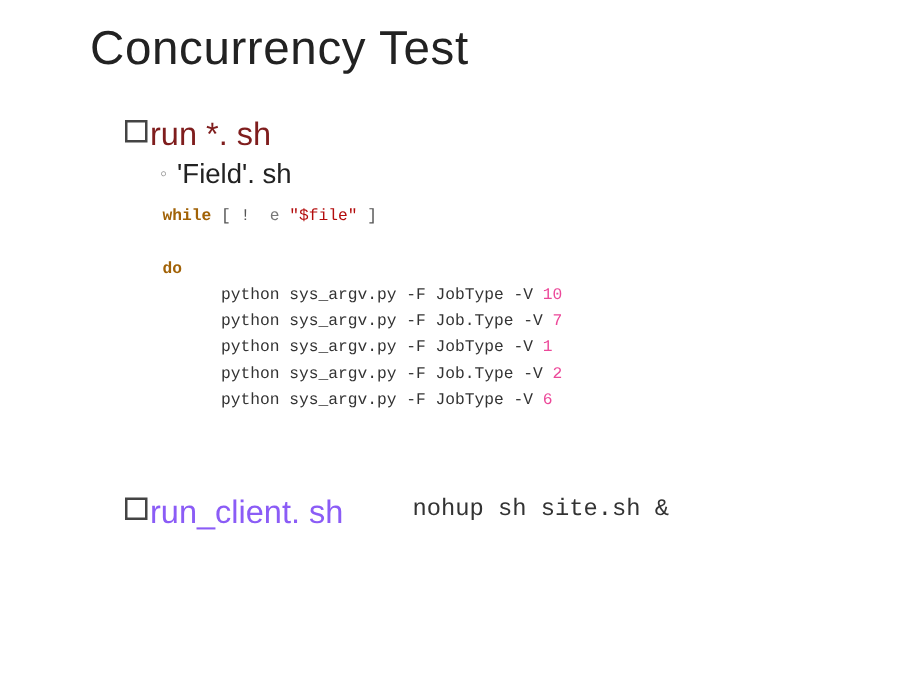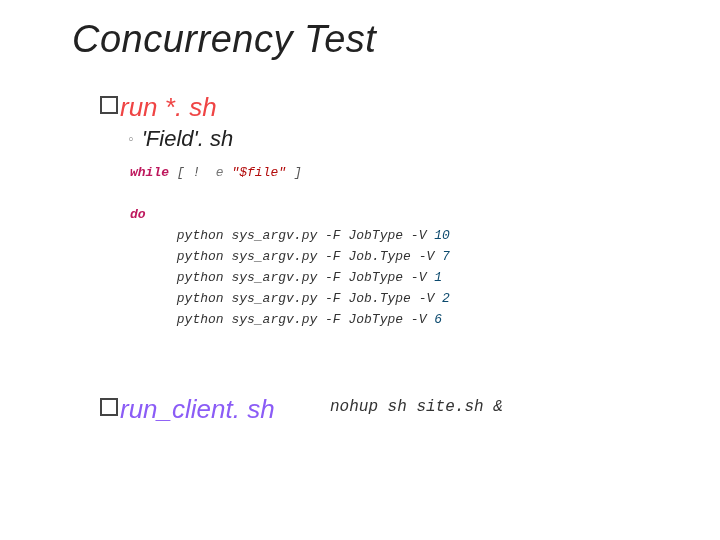--- a/index.html
+++ b/index.html
@@ -9,36 +9,35 @@
     height: 540px;
     background: #ffffff;
     font-family: Arial, Helvetica, sans-serif;
     overflow: hidden;
   }
   .slide {
     position: relative;
     width: 720px;
     height: 384px;
     box-sizing: border-box;
-    font-style: italic;
   }
   .title {
     position: absolute;
     top: 18px;
     left: 72px;
     font-size: 38px;
     color: #222;
     letter-spacing: 0.5px;
   }
   .bullet1 {
     position: absolute;
     top: 92px;
     left: 100px;
     font-size: 26px;
-    color: #ef4444;
+    color: #7f1d1d;
   }
   .bullet1 .sq {
     display: inline-block;
     width: 14px;
     height: 14px;
     border: 2px solid #444;
     margin-right: 2px;
     vertical-align: 2px;
   }
   .sub1 {
@@ -57,24 +56,24 @@
   .code1 {
     position: absolute;
     top: 162px;
     left: 130px;
     font-family: "Consolas", "Courier New", monospace;
     font-size: 13px;
     line-height: 21px;
     color: #333;
     white-space: pre;
   }
-  .kw { color: #be185d; font-weight: bold; }
+  .kw { color: #a16207; font-weight: bold; }
   .punc { color: #555; }
   .str { color: #b30c0c; }
-  .num { color: #0c4a6e; }
+  .num { color: #ec4899; }
   .dim { color: #777; }
 
   .bullet2 {
     position: absolute;
     top: 394px;
     left: 100px;
     font-size: 26px;
     color: #8b5cf6;
   }
   .bullet2 .sq {
@@ -83,21 +82,21 @@
     height: 14px;
     border: 2px solid #444;
     margin-right: 2px;
     vertical-align: 2px;
   }
   .code2 {
     position: absolute;
     top: 396px;
     left: 330px;
     font-family: "Consolas", "Courier New", monospace;
-    font-size: 16px;
+    font-size: 19px;
     line-height: 22px;
     color: #333;
     white-space: pre;
   }
 </style>
 </head>
 <body>
 
 <div class="slide">
 

